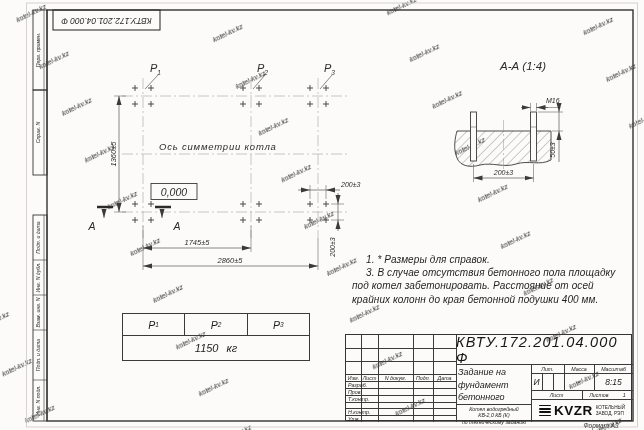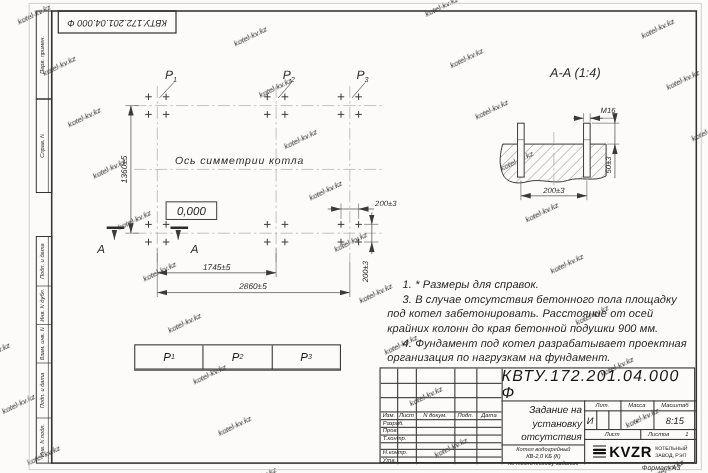--- a/index.html
+++ b/index.html
@@ -29,21 +29,21 @@
   .lcell sub{font-size:6.5px;}
   
   .tb{position:absolute;border:1.4px solid #333;box-sizing:border-box;}
   .hl{position:absolute;height:1px;background:#3a3a3a;}
   .vl{position:absolute;width:1px;background:#3a3a3a;}
   .tl{position:absolute;font-style:italic;font-size:5.3px;color:#1f1f1f;
       line-height:6.5px;white-space:nowrap;}
   .tc{text-align:center;}
   .tb-doc{position:absolute;display:flex;align-items:center;justify-content:center;
           font-style:italic;font-size:14.5px;letter-spacing:1.2px;color:#161616;}
-  .tb-title div{font-style:italic;font-size:9px;line-height:1.4;text-align:right;color:#1a1a1a;}
+  .tb-title div{font-style:italic;font-size:9px;line-height:1.4;text-align:left;color:#1a1a1a;}
   .tb-sub div{font-style:italic;font-size:5.2px;line-height:1.25;text-align:center;color:#222;}
   .big-val{position:absolute;display:flex;align-items:center;justify-content:center;
            font-style:italic;font-size:8.5px;color:#1a1a1a;}
   .logo-wrap{position:absolute;display:flex;align-items:center;justify-content:center;gap:3px;}
   .logo-bars{display:flex;flex-direction:column;gap:1.6px;}
   .logo-bars i{display:block;width:12px;height:1.8px;background:#111;border-radius:1px;}
   .logo-txt{font-weight:bold;font-size:13.5px;letter-spacing:0.5px;color:#0d0d0d;}
   .company div{font-size:4.7px;line-height:1.25;color:#222;white-space:nowrap;}
   .fmt{position:absolute;font-style:italic;font-size:6.4px;color:#333;text-align:center;}
 </style>
@@ -152,40 +152,40 @@
     <text class="svgt" font-size="7" text-anchor="middle" transform="translate(555,150) rotate(-90)">50±3</text>
 
     <path class="thin" d="M473.5,164V182 M533.5,164V182"></path>
     <line class="dim" x1="473.5" y1="178" x2="533.5" y2="178" marker-start="url(#as)" marker-end="url(#ae)"></line>
     <text class="svgt" font-size="7" text-anchor="middle" x="503.5" y="175">200±3</text>
   </g>
 </svg>
 
 <div class="notes" style="left:352px;top:253px;width:280px;">
   <p class="note">1. * Размеры для справок.</p>
-  <p class="note">3. В случае отсутствия бетонного пола площадку под котел забетонировать. Расстояние от осей крайних колонн до края бетонной подушки 900 мм.</p>
-  <p class="note">4. Фундамент под котел разрабатывает проектная организация по нагрузкам на фундамент.</p>
+  <p class="note">3. В случае отсутствия бетонного пола площадку под котел забетонировать. Расстояние от осей крайних колонн до края бетонной подушки 400 мм.</p>
 </div>
 
 <div class="ltable" style="left:122px;top:313px;width:186px;">
   <div class="lrow lhead">
     <div class="lcell">
           <span>P</span>
           <sub>1</sub>
         </div>
     <div class="lcell">
           <span>P</span>
           <sub>2</sub>
         </div>
     <div class="lcell">
           <span>P</span>
           <sub>3</sub>
         </div>
   </div>
   <div class="lrow lval">
+    <div class="lcell">1150 кг</div>
   </div>
 </div>
 
 <div class="tb" style="left:345px;top:334px;width:287px;height:87px;">
 
   <div class="hl" style="left:0;top:13px;width:110px;"></div>
   <div class="hl" style="left:0;top:26px;width:110px;"></div>
   <div class="hl" style="left:0;top:39px;width:110px;"></div>
   <div class="hl" style="left:0;top:46px;width:110px;"></div>
   <div class="hl" style="left:0;top:53px;width:110px;"></div>
@@ -219,22 +219,22 @@
   <div class="tl tc" style="left:87px;top:40px;width:23px;">Дата</div>
 
   <div class="tl" style="left:2px;top:47px;">Разраб.</div>
   <div class="tl" style="left:2px;top:54px;">Пров.</div>
   <div class="tl" style="left:2px;top:61px;">Т.контр.</div>
   <div class="tl" style="left:2px;top:74px;">Н.контр.</div>
   <div class="tl" style="left:2px;top:81px;">Утв.</div>
 
   <div class="tb-title" style="position:absolute;left:112px;top:31px;width:71px;">
     <div>Задание на</div>
-    <div>установку</div>
-    <div>отсутствия</div>
+    <div>фундамент</div>
+    <div>бетонного</div>
   </div>
   <div class="tb-sub" style="position:absolute;left:111px;top:70.5px;width:74px;">
     <div>Котел водогрейный</div>
     <div>КВ-2,0 КБ (К)</div>
     <div>по техническому заданию</div>
   </div>
 
   <div class="tl tc" style="left:185px;top:30.5px;width:33px;">Лит.</div>
   <div class="tl tc" style="left:218px;top:30.5px;width:30px;">Масса</div>
   <div class="tl tc" style="left:248px;top:30.5px;width:39px;">Масштаб</div>

